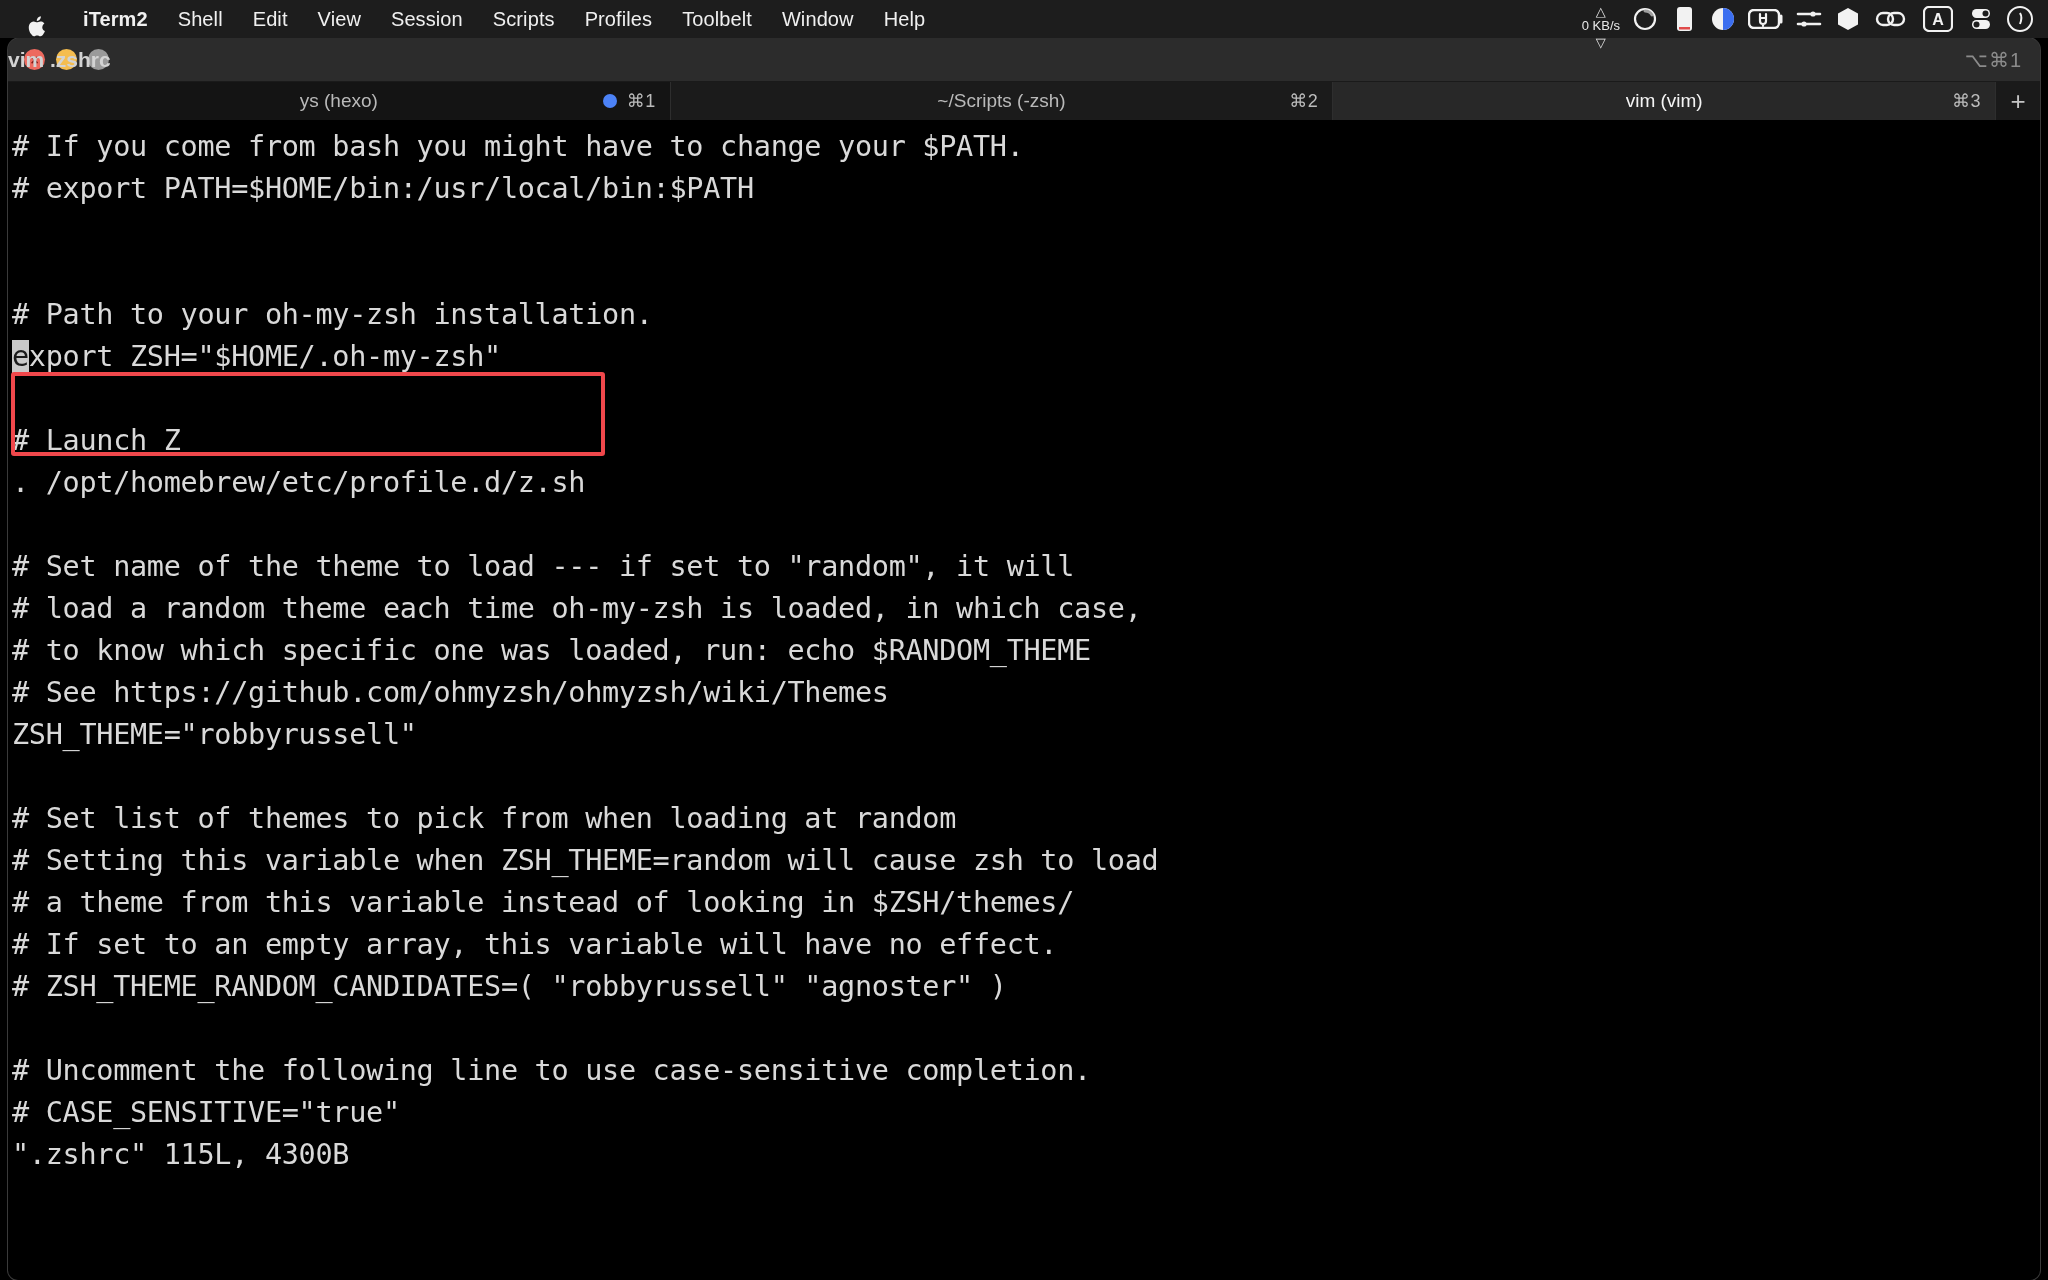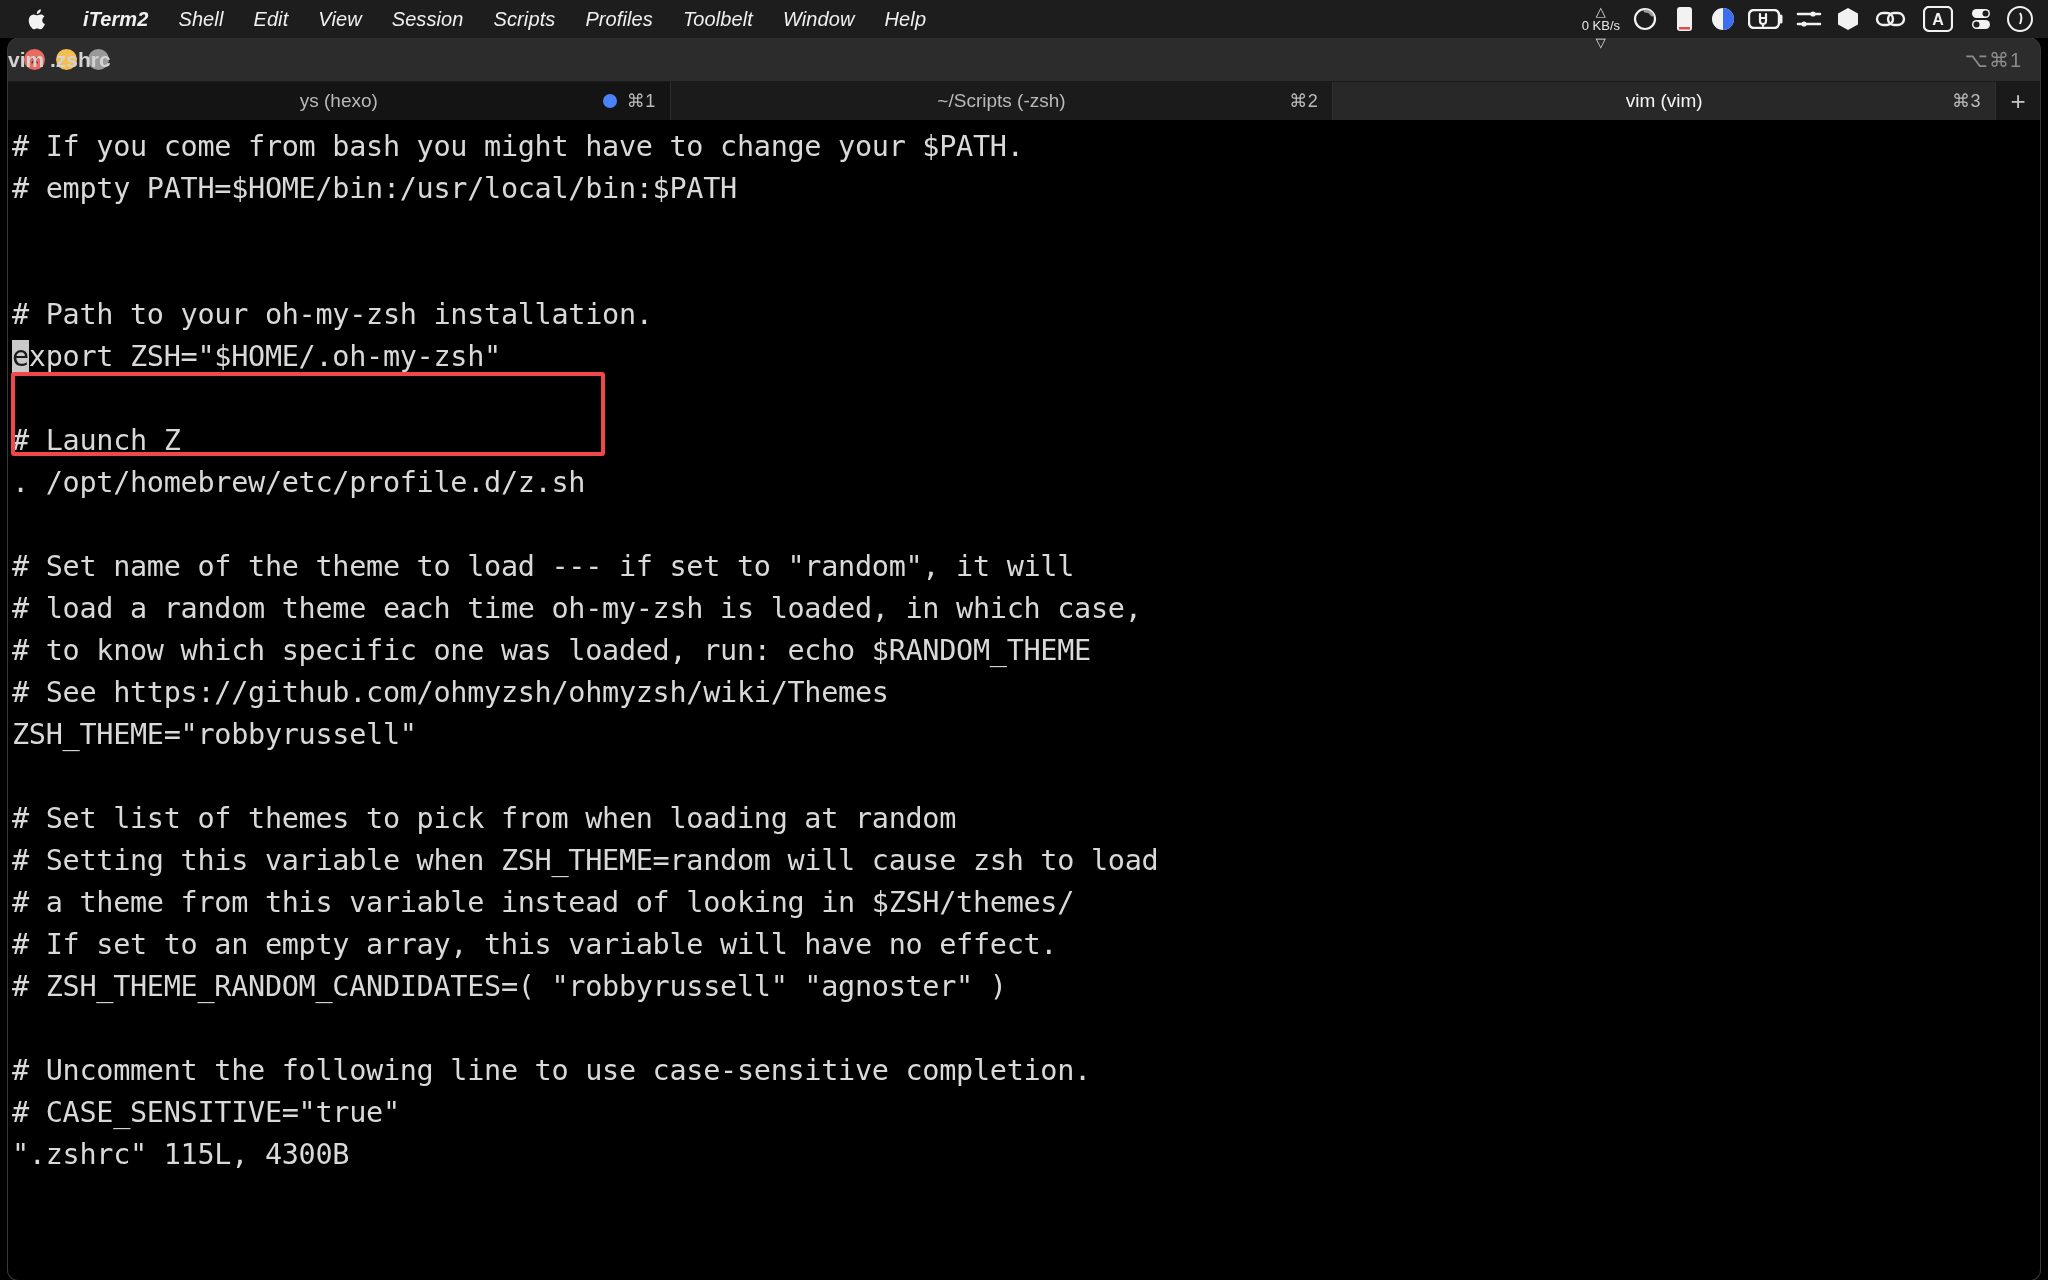--- a/index.html
+++ b/index.html
@@ -18,23 +18,22 @@
     top: 0; left: 0;
     width: 2048px;
     height: 38px;
     background: #1d1d1d;
     display: flex;
     align-items: center;
     z-index: 50;
   }
   #menubar-left {
     display: flex;
-    align-items: center;
+    align-items: flex-end;
     height: 100%;
-    font-style: italic;
   }
   .apple-logo {
     margin-left: 26px;
     margin-right: 22px;
     width: 20px; height: 24px;
     display: flex; align-items: center; justify-content: center;
     color: #f2f2f2;
   }
   .menu-item {
     color: #f0f0f0;
@@ -359,21 +358,21 @@
         <span class="tab-shortcut">⌘3</span>
       </span>
     </div>
 
     <div id="newtab">+</div>
   </div>
 
   <div id="terminal">
 
     <div class="term-line"># If you come from bash you might have to change your $PATH.</div>
-    <div class="term-line"># empty PATH=$HOME/bin:/usr/local/bin:$PATH</div>
+    <div class="term-line"># export PATH=$HOME/bin:/usr/local/bin:$PATH</div>
     <div class="term-line blank">&nbsp;</div>
     <div class="term-line blank">&nbsp;</div>
     <div class="term-line"># Path to your oh-my-zsh installation.</div>
 
     <div class="term-line"><span class="cursor">e</span><span id="cursor-line-rest">xport ZSH="$HOME/.oh-my-zsh"</span></div>
 
     <div class="term-line blank">&nbsp;</div>
     <div class="term-line"># Launch Z</div>
     <div class="term-line">. /opt/homebrew/etc/profile.d/z.sh</div>
     <div class="term-line blank">&nbsp;</div>

